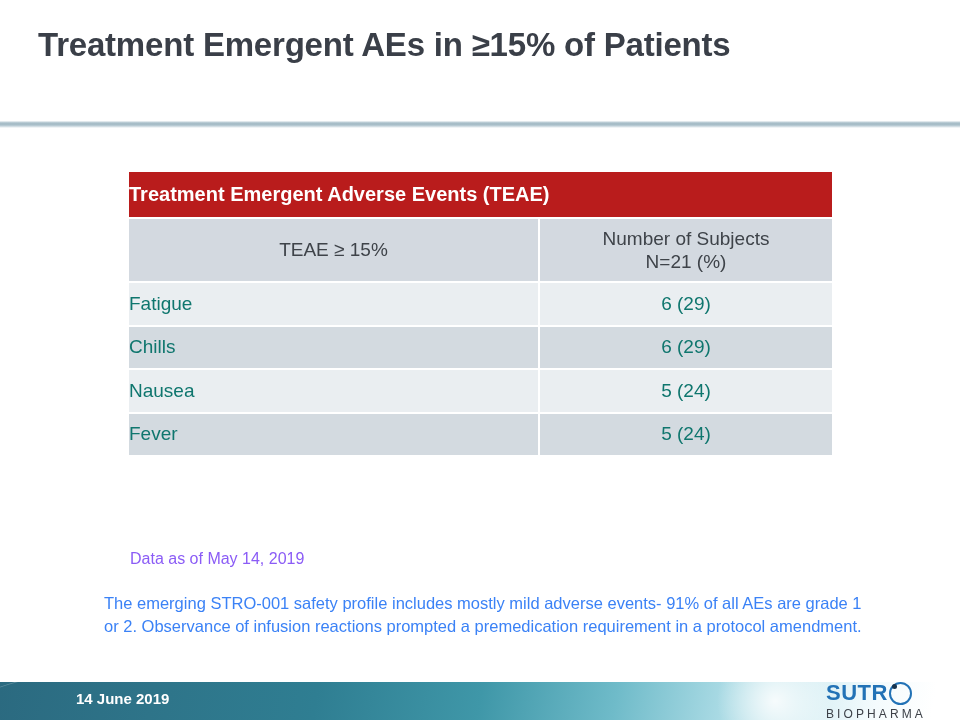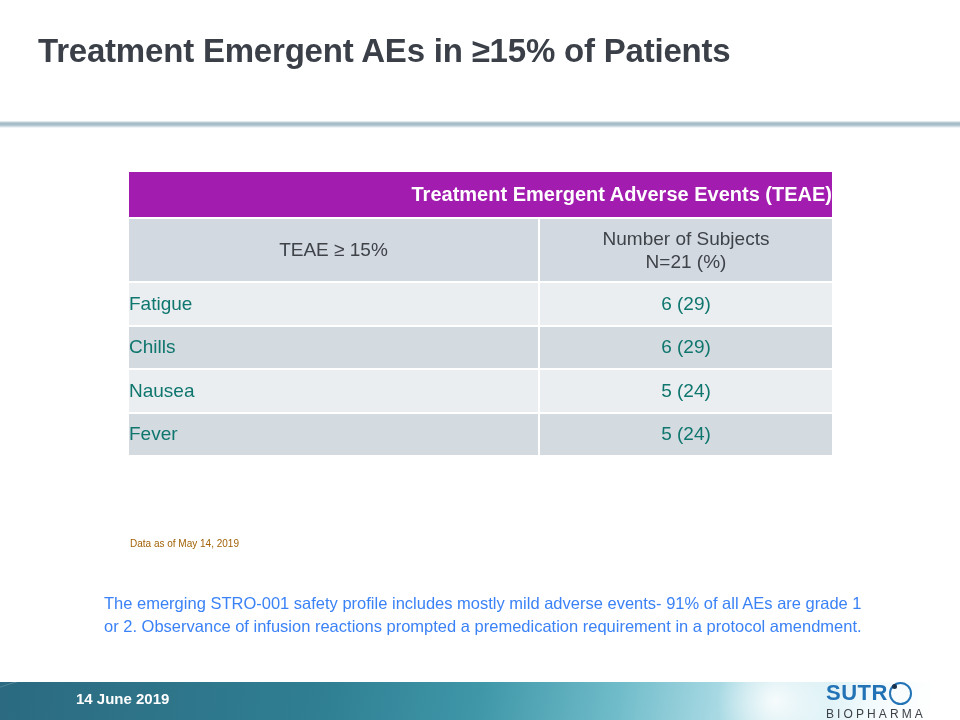--- a/index.html
+++ b/index.html
@@ -13,21 +13,21 @@
     position: relative;
     overflow: hidden;
     font-family: "Liberation Sans", sans-serif;
     -webkit-font-smoothing: antialiased;
   }
 
   
   #slide-title {
     position: absolute;
     left: 38px;
-    top: 32px;
+    top: 26px;
     width: 880px;
     font-size: 33px;
     font-weight: bold;
     color: #3A3F48;
     letter-spacing: -0.2px;
     white-space: nowrap;
   }
 
   
   #title-divider {
@@ -54,25 +54,25 @@
     border-collapse: collapse;
     table-layout: fixed;
   }
   #teae-table td {
     padding: 0;
     vertical-align: middle;
   }
 
   .tbl-title-cell {
     height: 45px;
-    background: #a21caf;
+    background: #b91c1c;
     color: #ffffff;
     font-size: 20px;
     font-weight: bold;
-    text-align: right;
+    text-align: left;
     border-bottom: 2px solid #ffffff;
   }
 
   .sub-head {
     height: 62px;
     background: #D3D9E0;
     font-size: 19px;
     color: #3E4349;
     text-align: center;
     line-height: 1.22;
@@ -98,23 +98,23 @@
     text-align: center;
     margin-left: 48px;
   }
   .row-light td { background: #EAEEF1; }
   .row-dark  td { background: #D3DAE0; }
 
   
   #table-footnote {
     position: absolute;
     left: 130px;
-    top: 538px;
-    font-size: 10px;
-    color: #a16207;
+    top: 550px;
+    font-size: 16px;
+    color: #8b5cf6;
   }
 
   
   #body-paragraph {
     position: absolute;
     left: 104px;
     top: 592px;
     width: 772px;
     font-size: 16.5px;
     line-height: 1.42;

